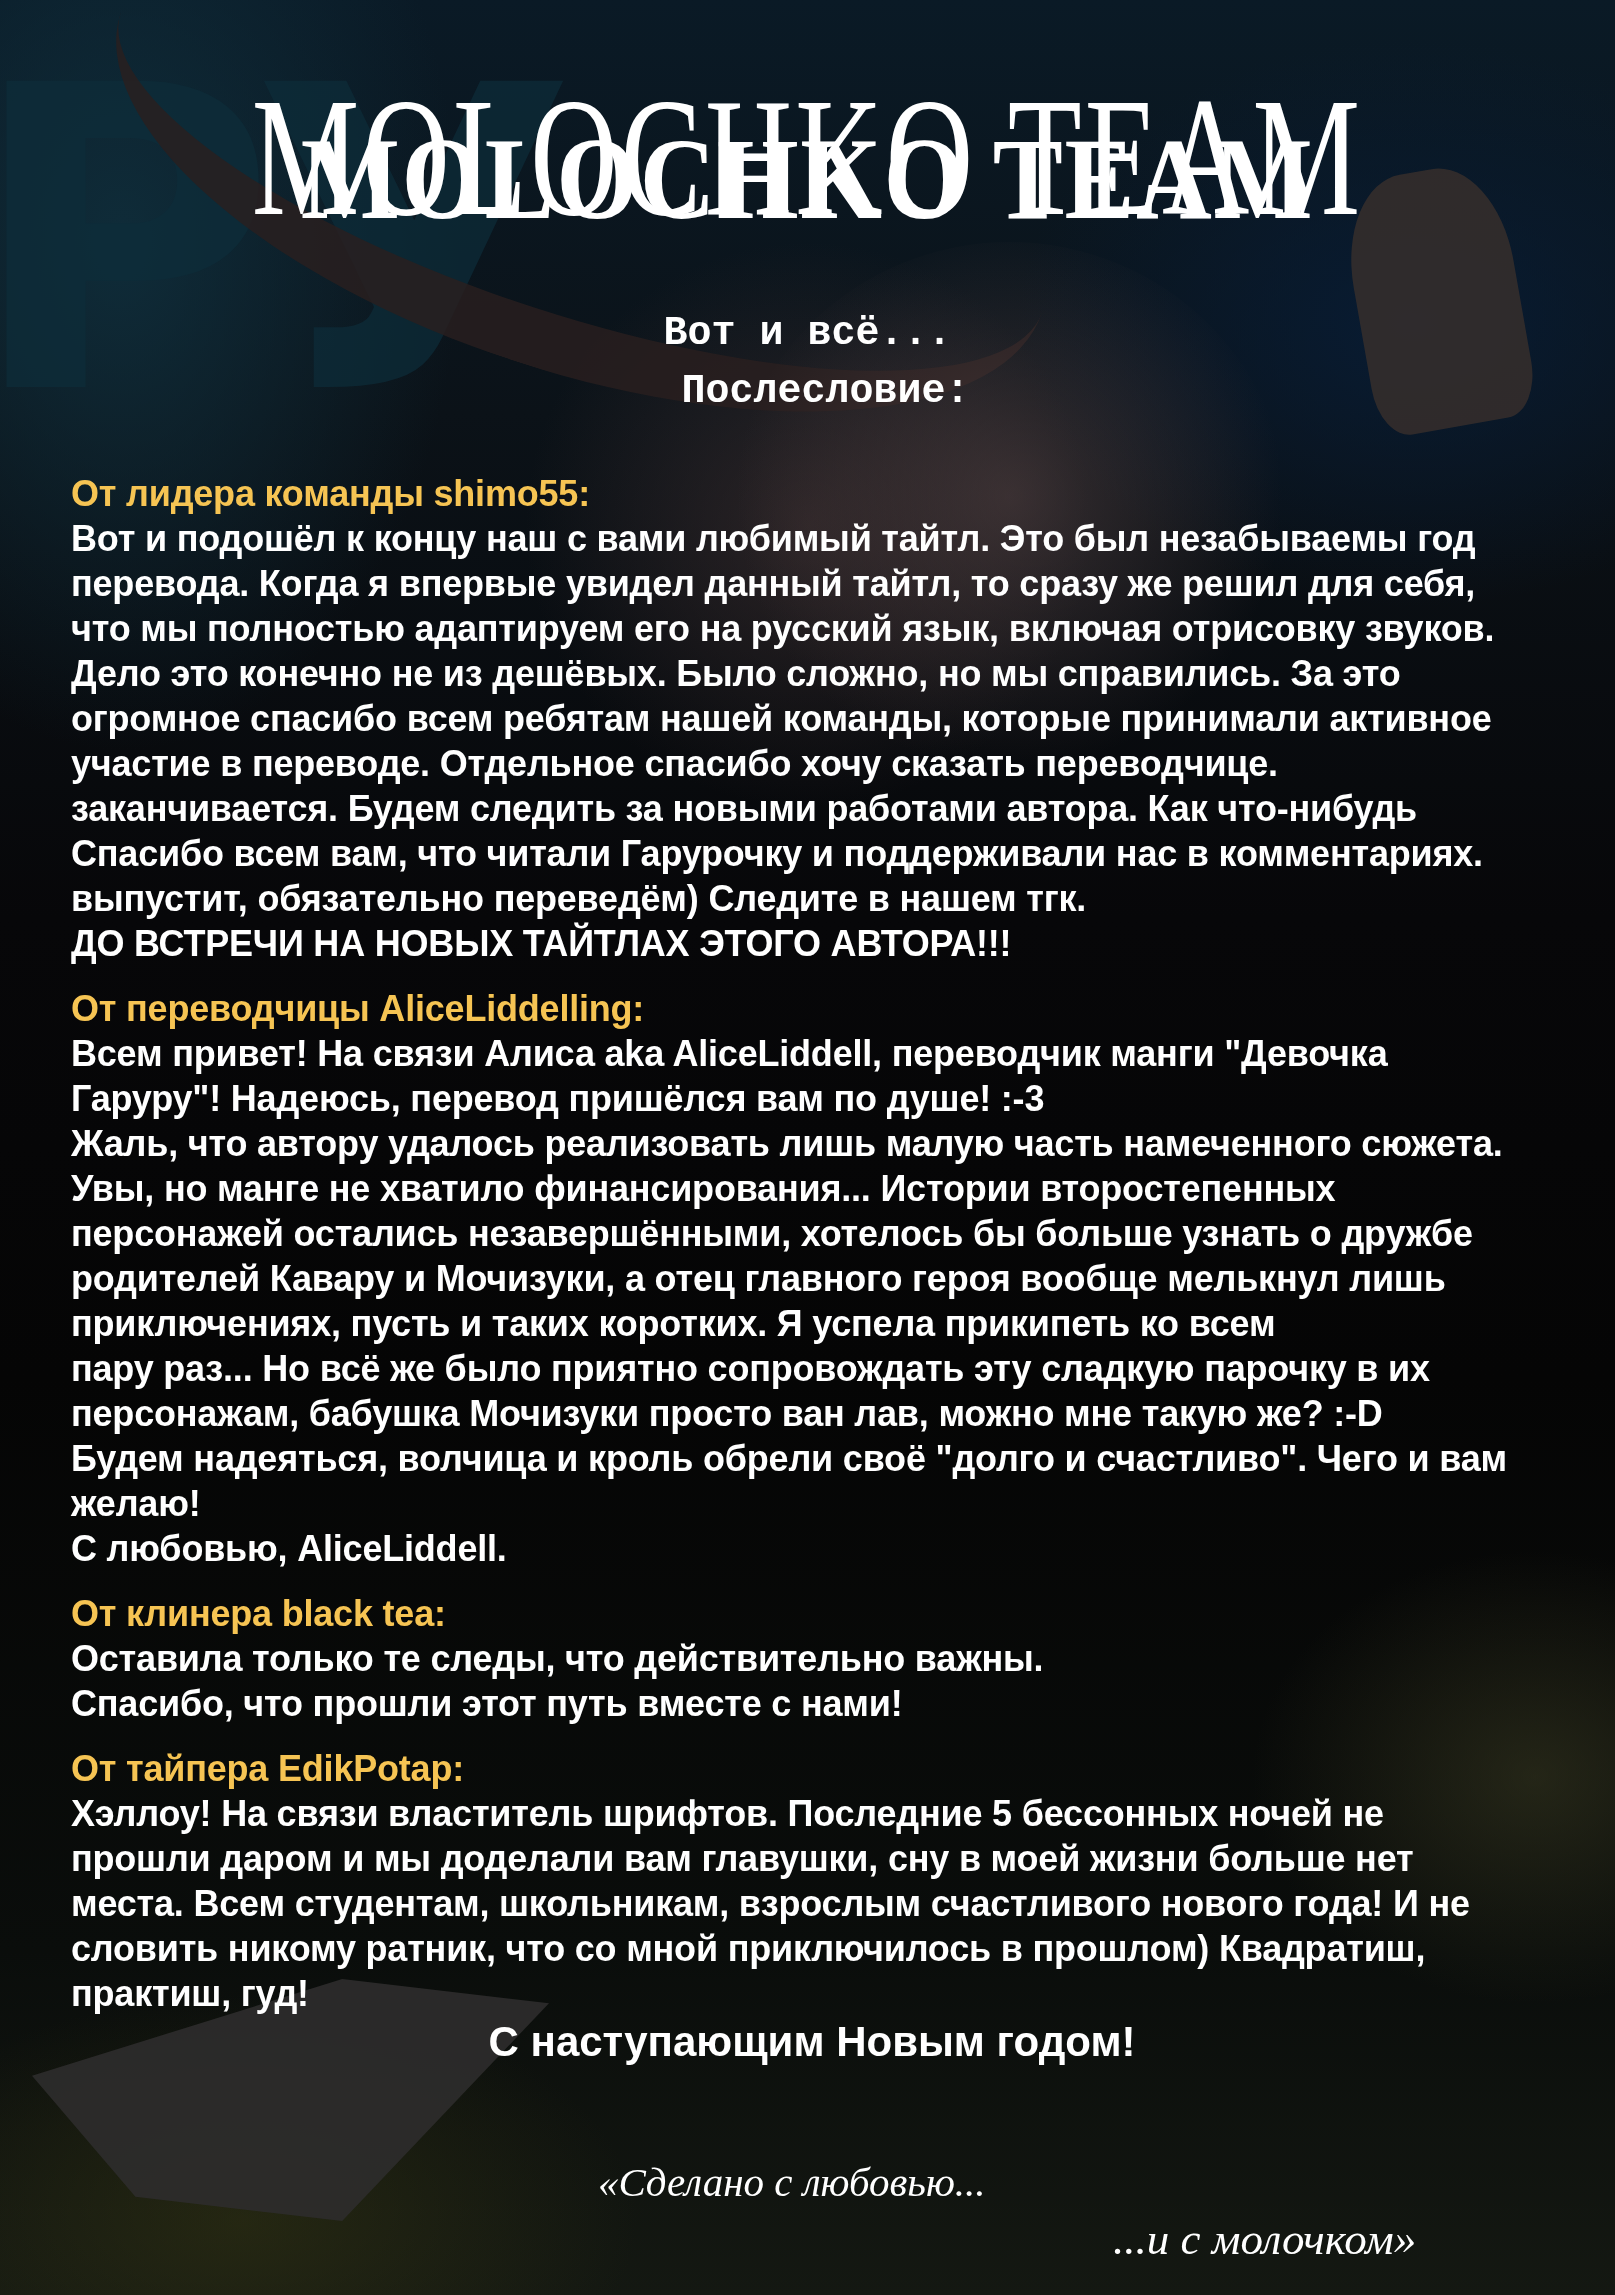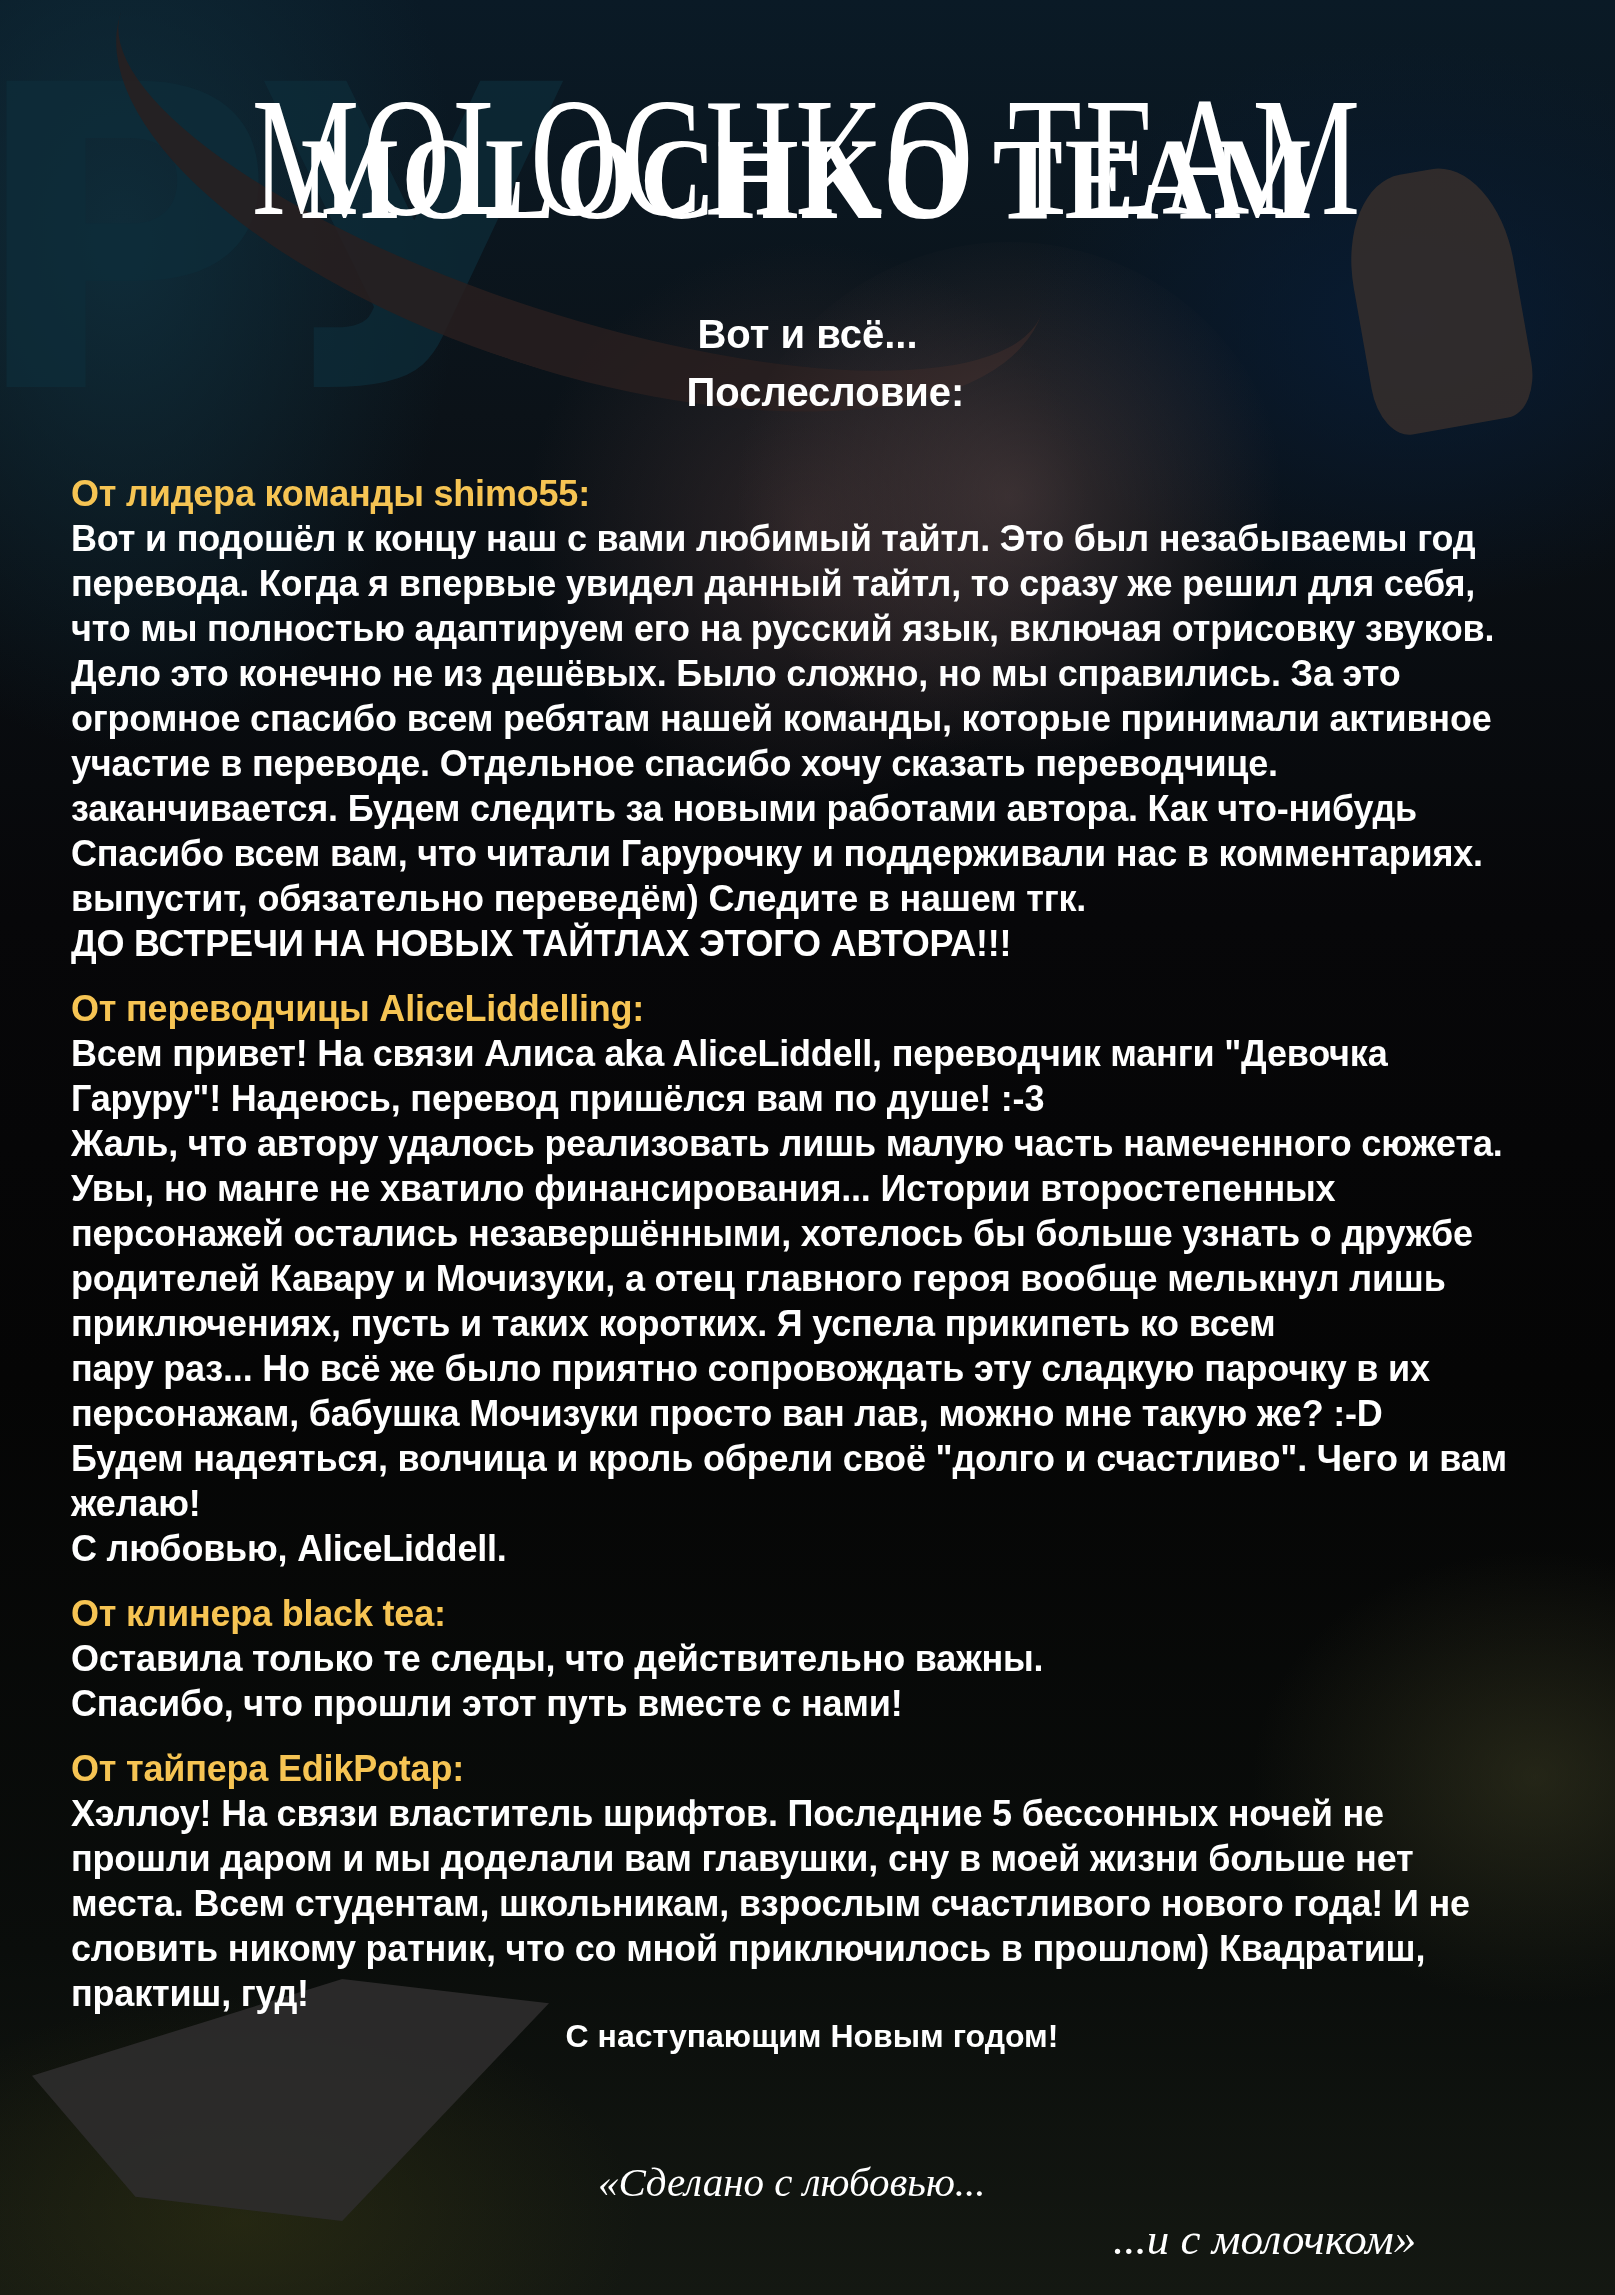--- a/index.html
+++ b/index.html
@@ -90,21 +90,21 @@
       line-height: 1;
       transform: scaleY(1.1);
       letter-spacing: 1.6px;
     }
 
     
     .heading {
       position: absolute;
       left: 0; right: 0;
       text-align: center;
-      font-family: Liberation Sans, sans-serif;
+      font-family: Liberation Mono, monospace;
       font-weight: bold;
       font-size: 40px;
       line-height: 58px;
       color: #ffffff;
     }
     .heading.h1 { top: 305px; }
     .heading.h2 { top: 363px; padding-left: 36px; }
 
     
     .content {
@@ -121,21 +121,21 @@
     }
     .section-title { color: #f6c453; display: block; margin-top: 20px; }
     .line { display: block; white-space: nowrap; }
 
     .greeting {
       position: absolute;
       left: 0; right: 0; top: 2018px;
       text-align: center;
       font-family: "Liberation Sans", sans-serif;
       font-weight: bold;
-      font-size: 32px;
+      font-size: 42px;
       color: #ffffff;
       margin-left: 9px;
     }
 
     .signature-1, .signature-2 {
       position: absolute;
       font-family: "Liberation Serif", "DejaVu Serif", serif;
       font-style: italic;
       color: #ffffff;
       font-size: 41px;

